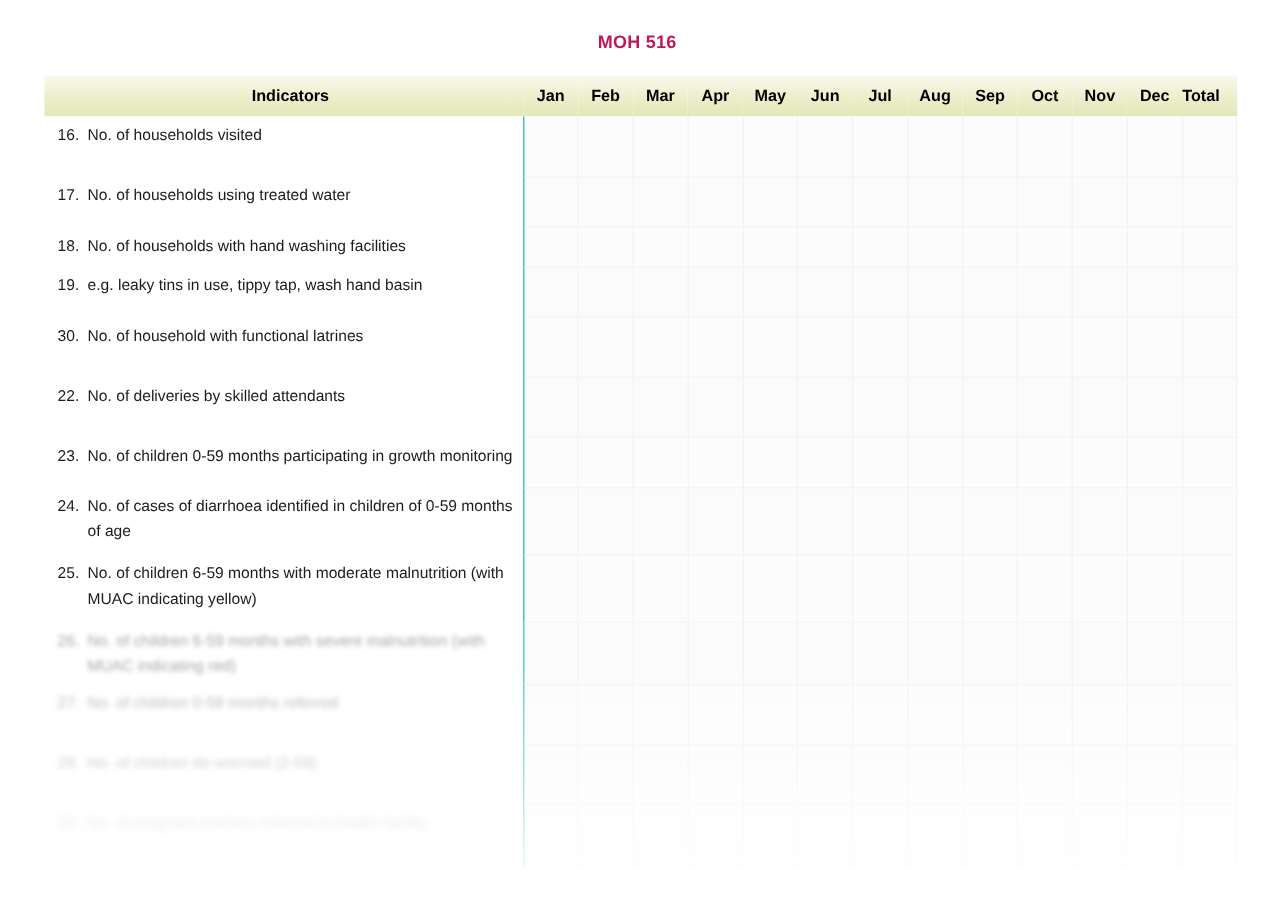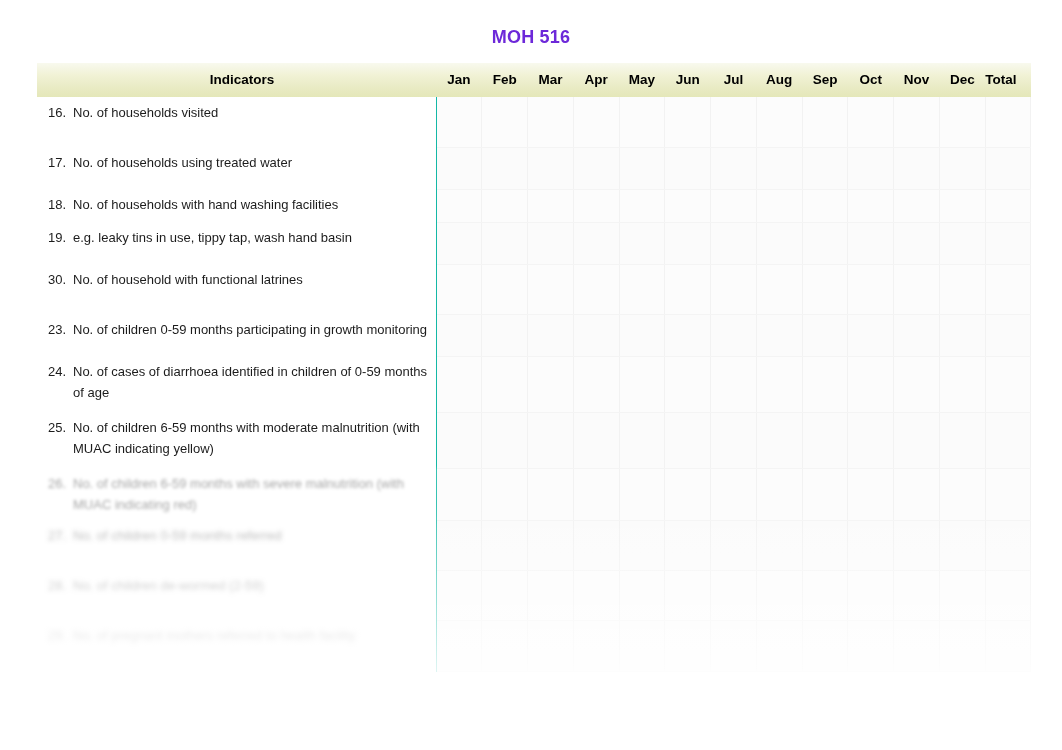--- a/index.html
+++ b/index.html
@@ -11,23 +11,23 @@
     width: 1062px;
     height: 750px;
     font-family: "Liberation Sans", sans-serif;
     color: #1a1a1a;
     position: relative;
     overflow: hidden;
   }
 
   .page-title {
     text-align: center;
-    font-size: 18px;
+    font-size: 15px;
     font-weight: bold;
-    color: #6d28d9;
+    color: #be185d;
     margin: 0;
     padding-top: 27px;
     letter-spacing: 0.2px;
   }
 
   .table-wrap {
     position: absolute;
     left: 37px;
     top: 63px;
     width: 994px;
@@ -263,20 +263,41 @@
           <td class="mon"></td>
           <td class="mon"></td>
           <td class="mon"></td>
           <td class="mon"></td>
           <td class="mon"></td>
           <td class="mon"></td>
           <td class="mon"></td>
           <td class="tot"></td>
         </tr>
         <tr>
+          <td class="ind" style="height: 40px;">
+            <div class="ind-line">
+              <span class="ind-num">22.</span>
+              <span class="ind-text">No. of deliveries by skilled attendants</span>
+            </div>
+          </td>
+          <td class="mon"></td>
+          <td class="mon"></td>
+          <td class="mon"></td>
+          <td class="mon"></td>
+          <td class="mon"></td>
+          <td class="mon"></td>
+          <td class="mon"></td>
+          <td class="mon"></td>
+          <td class="mon"></td>
+          <td class="mon"></td>
+          <td class="mon"></td>
+          <td class="mon"></td>
+          <td class="tot"></td>
+        </tr>
+        <tr>
           <td class="ind" style="height: 32px;">
             <div class="ind-line">
               <span class="ind-num">23.</span>
               <span class="ind-text">No. of children 0-59 months participating in growth monitoring</span>
             </div>
           </td>
           <td class="mon"></td>
           <td class="mon"></td>
           <td class="mon"></td>
           <td class="mon"></td>

